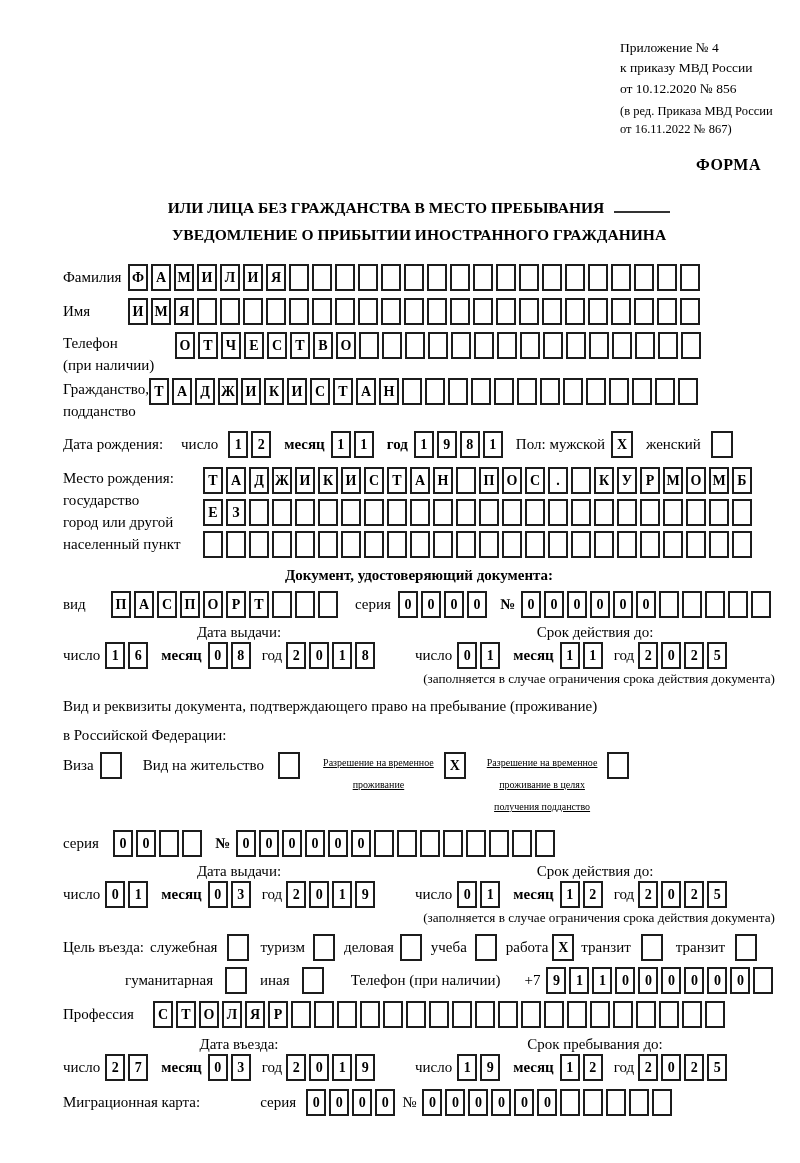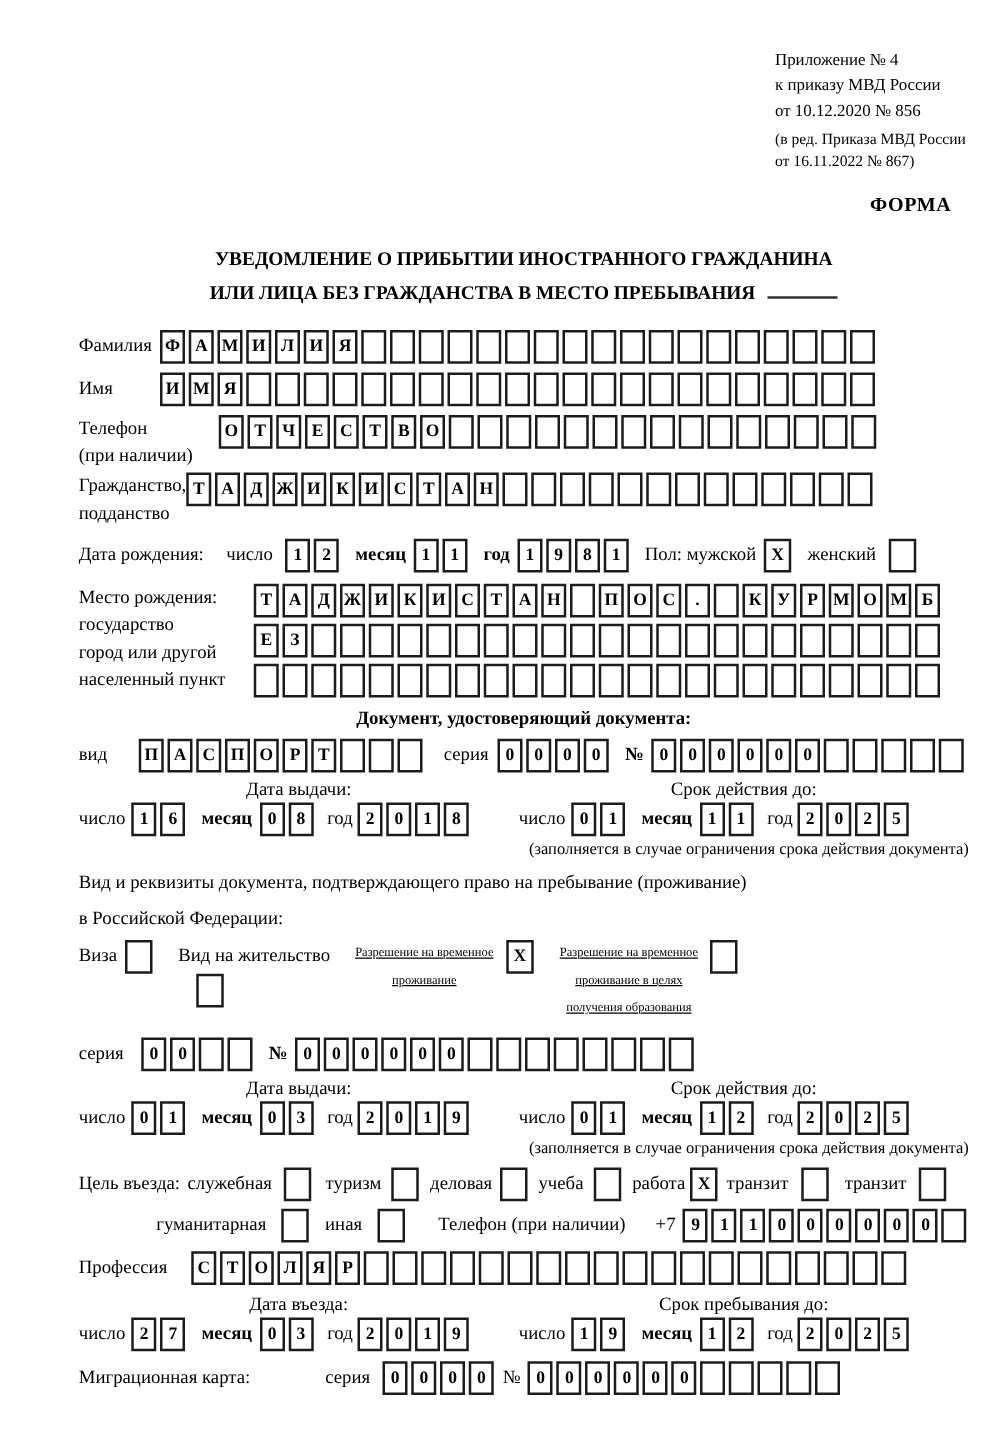--- a/index.html
+++ b/index.html
@@ -46,41 +46,41 @@
   .d-left { width: 352px; flex: 0 0 352px; display: flex; align-items: flex-start; }
   .d-right { flex: 1; display: flex; align-items: flex-start; }
   .d-hdr-l { width: 352px; flex: 0 0 352px; text-align: center; font-size: 15px; }
   .d-hdr-r { flex: 1; text-align: center; font-size: 15px; }
   .note { text-align: right; font-size: 13.2px; margin-top: 2px; }
 
   .stack3 > .cells { margin-bottom: 5px; }
   .multiline .opt-txt { text-align: center; font-size: 10px; line-height: 22px; text-decoration: underline; }
   .opt { display: flex; align-items: flex-start; }
   .gap6 { margin: 0 6px 0 6px; }
-  .gap12 { margin-left: 12px; flex-direction: column; }
+  .gap12 { margin-left: 12px; }
 </style>
 </head>
 <body>
 
 <div class="page">
 
   <div class="annex">
     <div>Приложение № 4</div>
     <div>к приказу МВД России</div>
     <div>от 10.12.2020 № 856</div>
     <div class="small">
       <div>(в ред. Приказа МВД России</div>
       <div>от 16.11.2022 № 867)</div>
     </div>
   </div>
   <div class="forma">ФОРМА</div>
 
   <div class="title">
+    <div><span>ИЛИ ЛИЦА БЕЗ ГРАЖДАНСТВА В МЕСТО ПРЕБЫВАНИЯ</span><span class="blank-line"></span></div>
     <div>УВЕДОМЛЕНИЕ О ПРИБЫТИИ ИНОСТРАННОГО ГРАЖДАНИНА</div>
-    <div><span>ИЛИ ЛИЦА БЕЗ ГРАЖДАНСТВА В МЕСТО ПРЕБЫВАНИЯ</span><span class="blank-line"></span></div>
   </div>
 
 
   <div class="row" style="margin-top:16px">
     <span class="lbl lw65">Фамилия</span>
     <span class="cells">
         <span class="cell">Ф</span>
         <span class="cell">А</span>
         <span class="cell">М</span>
         <span class="cell">И</span>
@@ -428,21 +428,21 @@
         <div class="opt-txt">проживание</div>
       </span>
       <span class="cells cb" style="margin-left:10px">
           <span class="cell">X</span>
         </span>
     </span>
     <span class="opt multiline" style="margin-left:18px">
       <span>
         <div class="opt-txt">Разрешение на временное</div>
         <div class="opt-txt">проживание в целях</div>
-        <div class="opt-txt">получения образования</div>
+        <div class="opt-txt">получения подданство</div>
       </span>
       <span class="cells cb" style="margin-left:10px">
           <span class="cell"></span>
         </span>
     </span>
   </div>
 
   <div class="row" style="margin-top:12px">
     <span class="lbl" style="width:50px">серия</span>
     <span class="cells">

